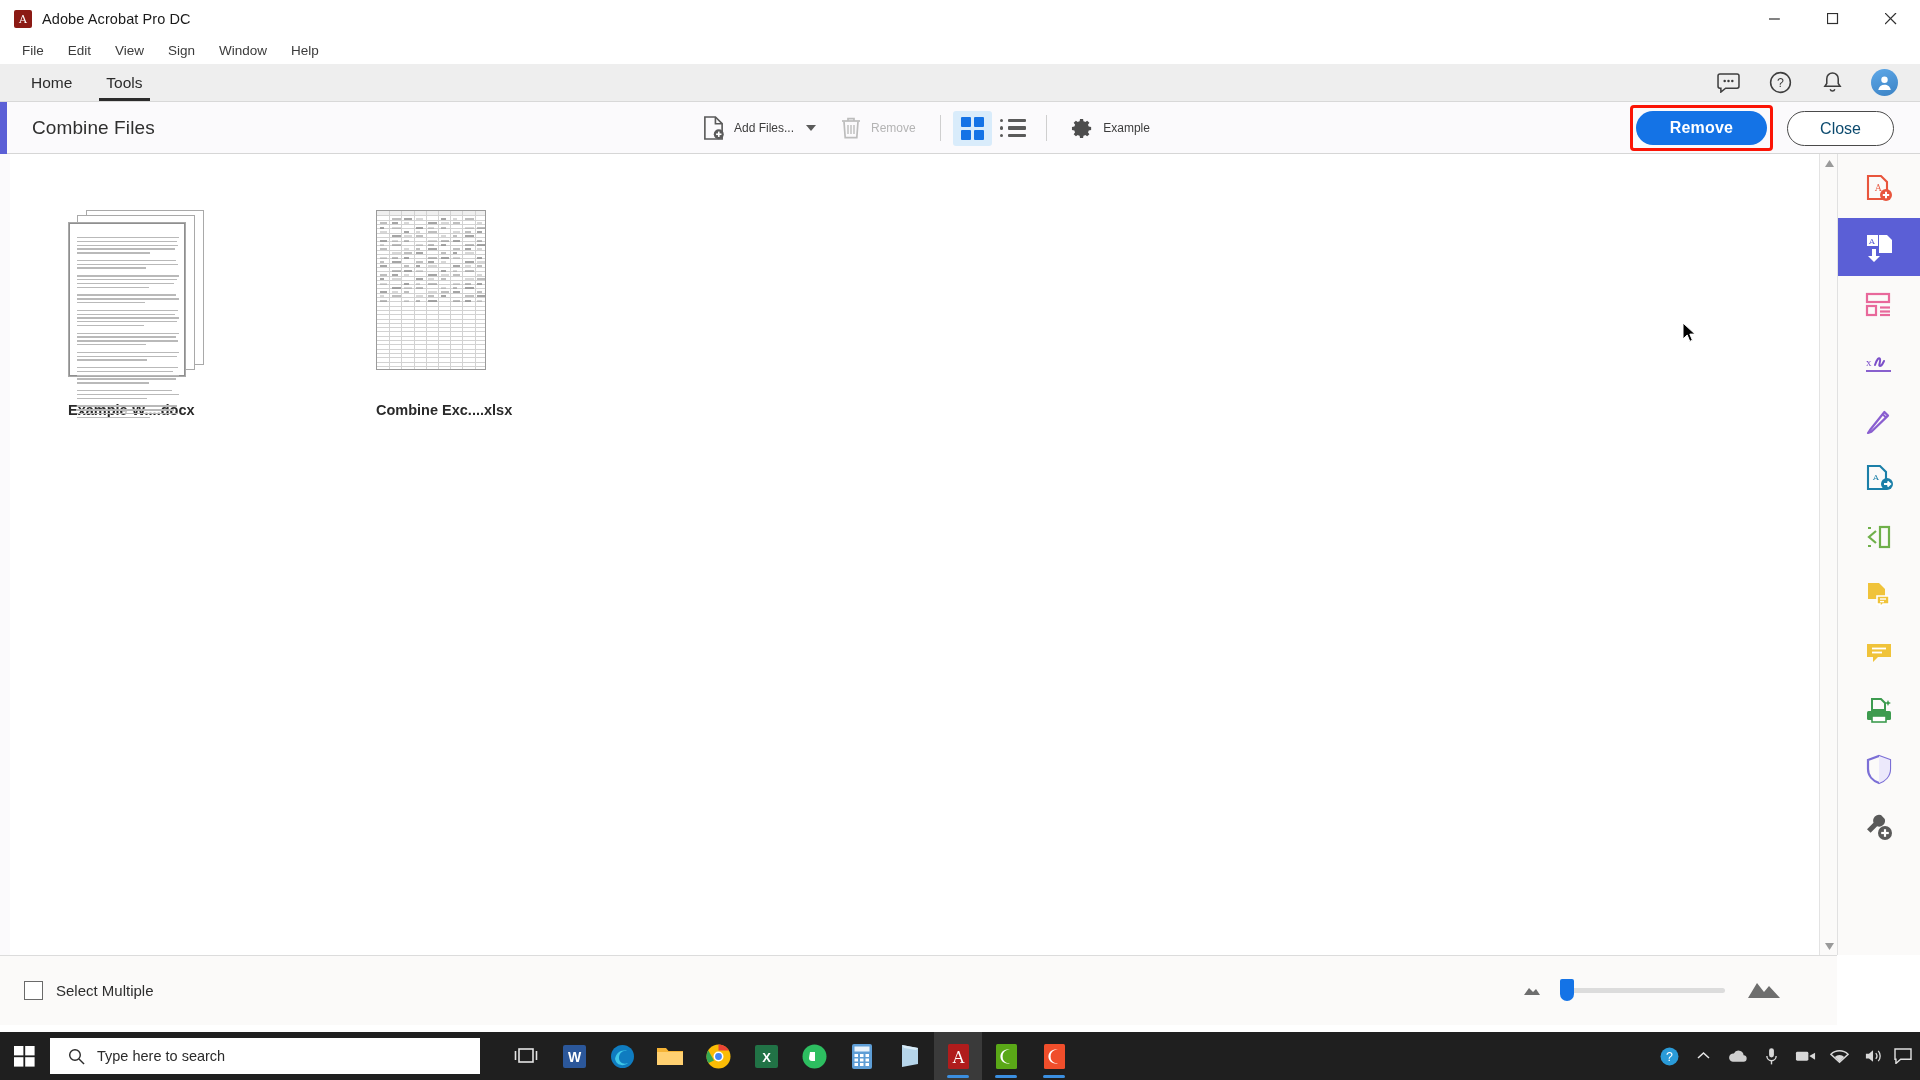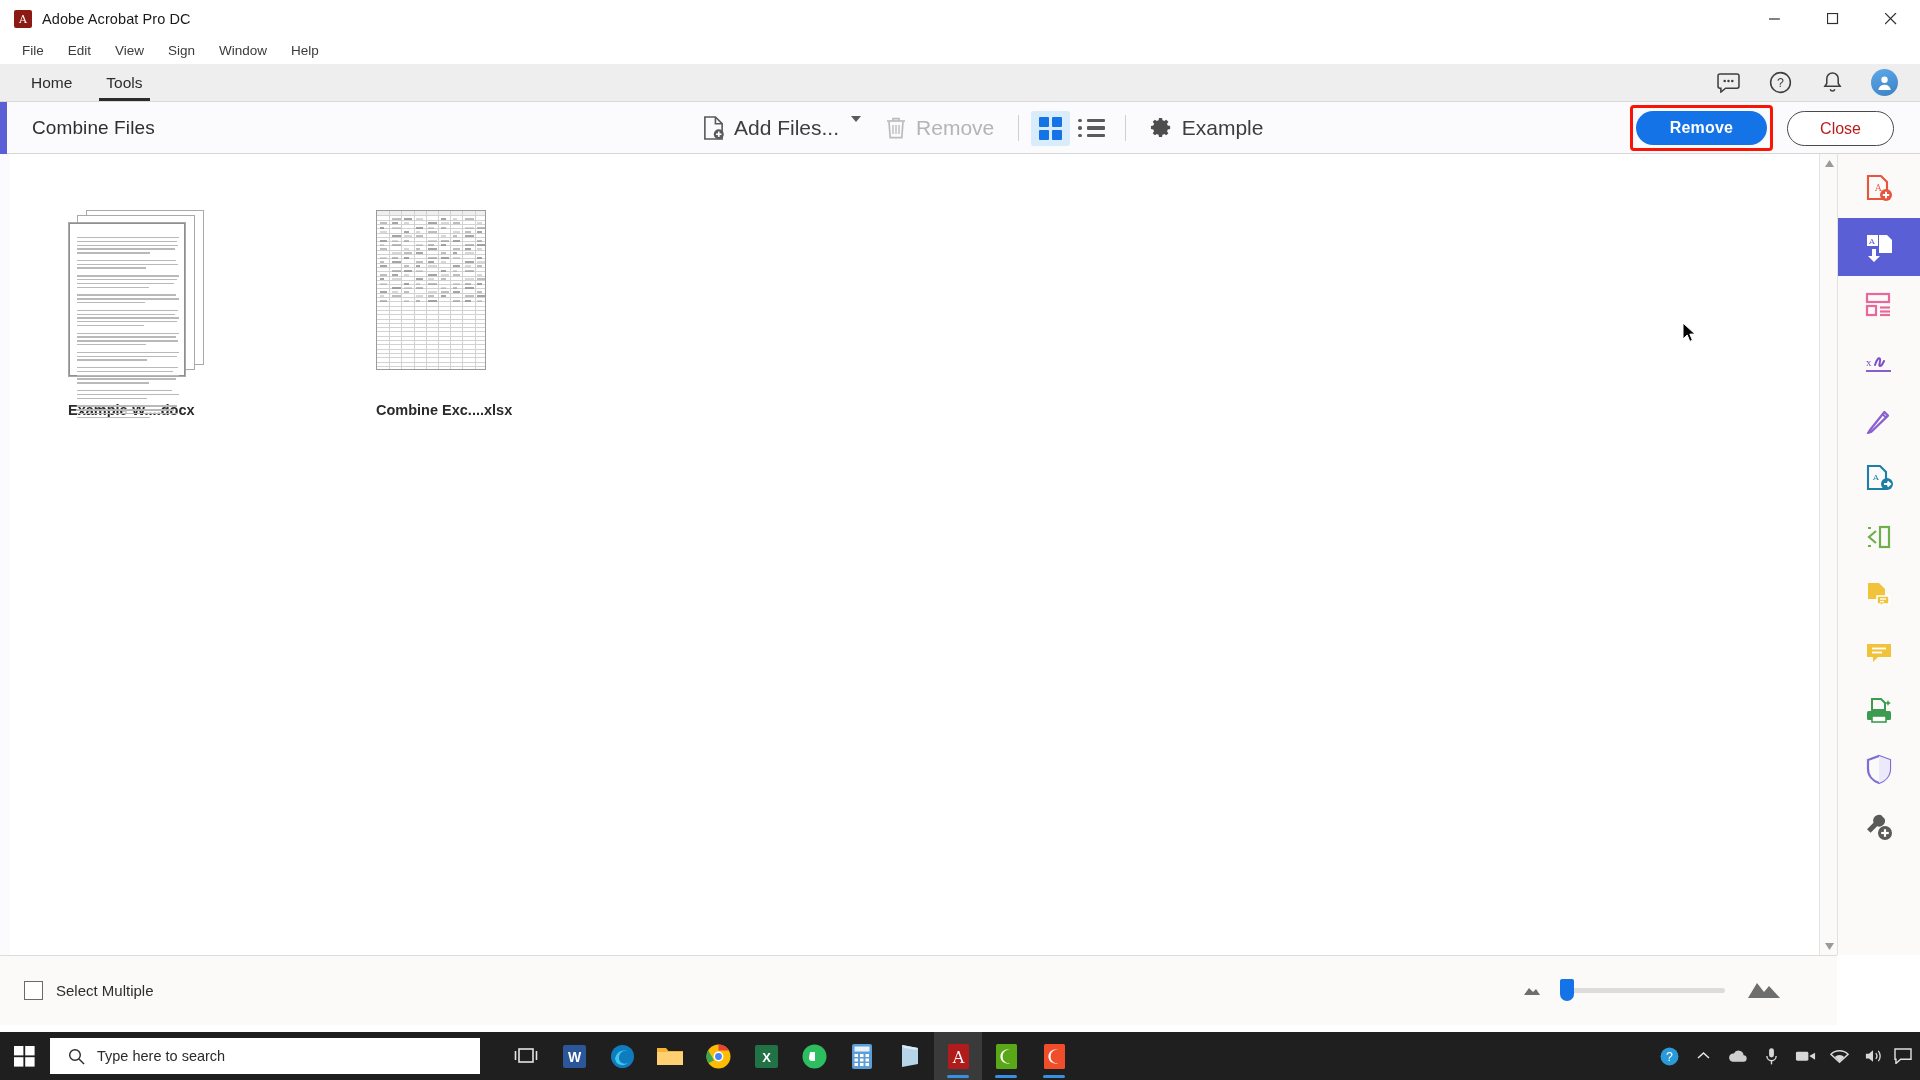--- a/index.html
+++ b/index.html
@@ -71,22 +71,22 @@
     position:absolute; left:0; top:0; width:7px; height:52px; background:#5b5fd6;
   }
   #combine-title {
     margin-left:32px; font-size:19px; color:#2f2f2f; letter-spacing:.1px;
   }
   #toolbar-center {
     position:absolute; left:690px; top:0; height:52px;
     display:flex; align-items:center; gap:0;
   }
   .tool-btn {
-    display:flex; gap:9px; padding:6px 12px;
-    font-size:21px; color:#3d3d3d; border-radius:3px;
+    display:flex; align-items:center; gap:9px; padding:6px 12px;
+    font-size:12px; color:#3d3d3d; border-radius:3px;
   }
   .tool-btn.disabled { color:#b4b4b4; }
   .caret {
     width:0;height:0;border-left:5px solid transparent;border-right:5px solid transparent;
     border-top:6px solid #5a5a5a; margin-left:3px;
   }
   .tb-sep { width:1px; height:26px; background:#cfcfcf; margin:0 12px; }
   .view-btn { padding:6px 8px; border-radius:3px; display:flex; align-items:center; }
   .view-btn.active { background:#d9ecfb; }
 
@@ -106,21 +106,21 @@
   #combine-highlight {
     border:3px solid #fb1405; border-radius:4px; padding:3px;
     display:flex; align-items:center;
   }
   #combine-button {
     background:#1473e6; color:#ffffff; font-size:16px; font-weight:bold;
     padding:0 34px; height:34px; line-height:34px; border-radius:17px;
     letter-spacing:.2px;
   }
   #close-button {
-    background:#ffffff; color:#b91c1c; font-size:16px;
+    background:#ffffff; color:#0c4a6e; font-size:16px;
     padding:0 32px; height:35px; line-height:33px;
     border:1px solid #4a4a4a; border-radius:18px;
   }
 
   
   #content {
     position:absolute; top:154px; left:10px; width:1827px; height:801px;
     background:#ffffff; border-right:1px solid #ddd;
   }
   #left-edge {

